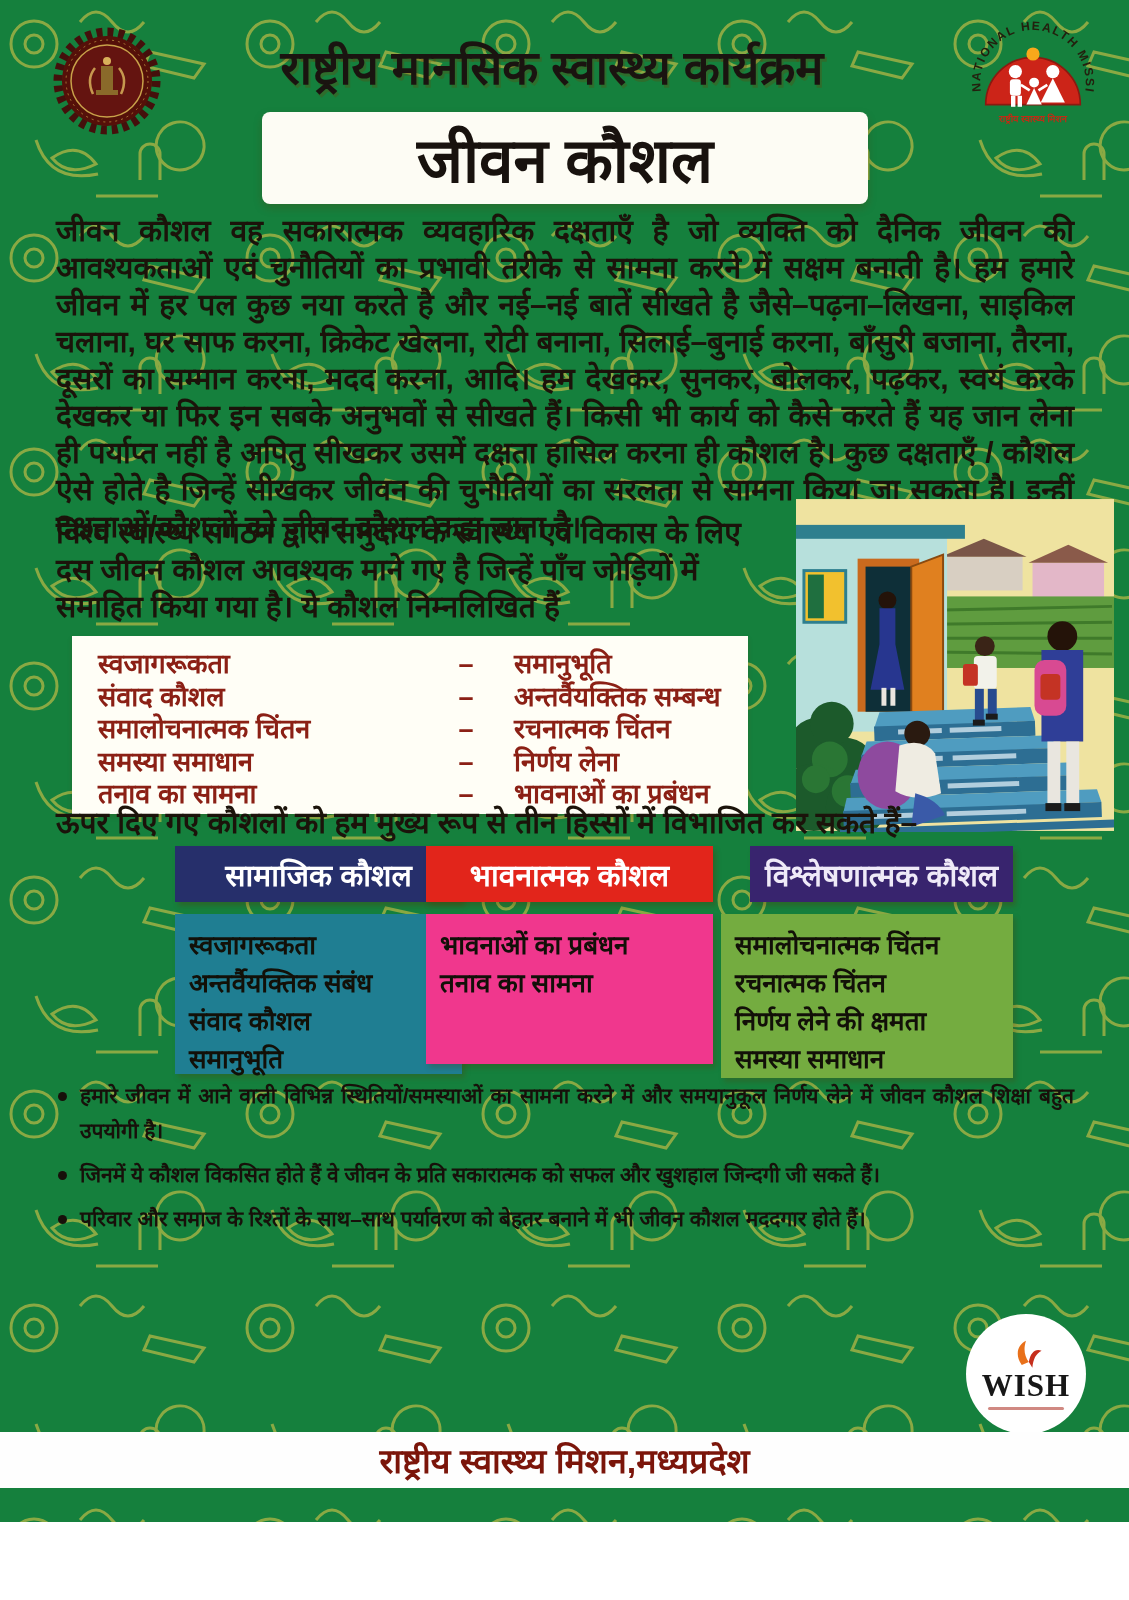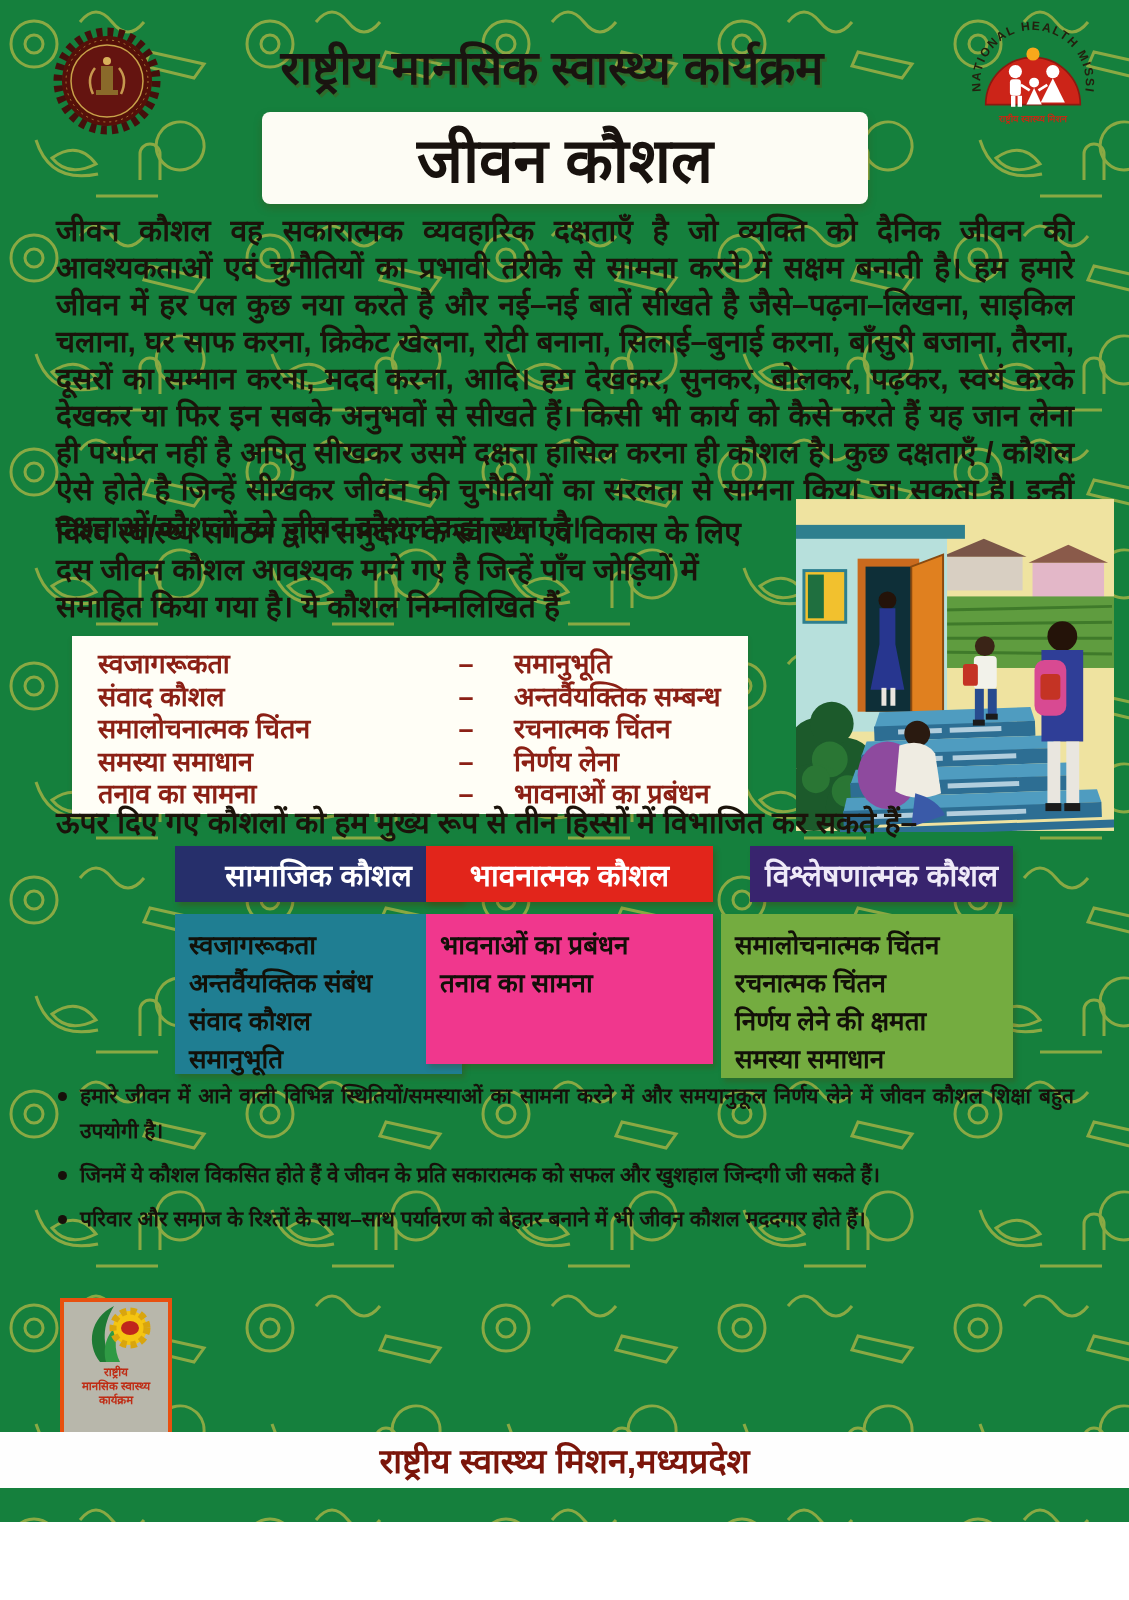--- a/index.html
+++ b/index.html
@@ -315,33 +315,28 @@
         <span class="group-item">समस्या समाधान</span>
       </div>
     </div>
 
     <ul class="bullets">
       <li>हमारे जीवन में आने वाली विभिन्न स्थितियों/समस्याओं का सामना करने में और समयानुकूल निर्णय लेने में जीवन कौशल शिक्षा बहुत उपयोगी है।</li>
       <li>जिनमें ये कौशल विकसित होते हैं वे जीवन के प्रति सकारात्मक को सफल और खुशहाल जिन्दगी जी सकते हैं।</li>
       <li>परिवार और समाज के रिश्तों के साथ–साथ पर्यावरण को बेहतर बनाने में भी जीवन कौशल मददगार होते हैं।</li>
     </ul>
 
-    <div class="nmhp-box">
-      <svg width="100" height="62" viewBox="0 0 100 62" xmlns="http://www.w3.org/2000/svg">
-        <path d="M34 60 C20 42 24 16 48 4 C36 24 36 42 46 60 Z" fill="#1e7a34"></path>
-        <path d="M40 60 C36 44 42 28 56 20 C48 34 48 48 54 60 Z" fill="#2f9a44"></path>
-        <circle cx="64" cy="26" r="17" fill="#f5c511" stroke="#d9a50e" stroke-width="7" stroke-dasharray="6 4"></circle>
-        <ellipse cx="64" cy="26" rx="9" ry="7" fill="#c0261c"></ellipse>
+
+    <div class="wish-circle">
+      <svg width="34" height="32" viewBox="0 0 48 44" xmlns="http://www.w3.org/2000/svg">
+        <path d="M18 36 C8 22 12 8 24 2 C20 14 22 24 28 32 Z" fill="#e8701a"></path>
+        <path d="M28 32 C30 18 38 12 46 16 C38 20 34 28 33 40 Z" fill="#c62f1d"></path>
       </svg>
-      <div class="nmhp-lines">
-        <div>राष्ट्रीय</div>
-        <div>मानसिक स्वास्थ्य</div>
-        <div>कार्यक्रम</div>
-      </div>
-    </div>
-
+      <div class="wish-name">WISH</div>
+      <div class="wish-tagline"></div>
+    </div>
 
     <div class="footer-band">
       <p class="mission-line">राष्ट्रीय स्वास्थ्य मिशन,मध्यप्रदेश</p>
     </div>
 
   </div>
 </div>
 
 </body></html>

